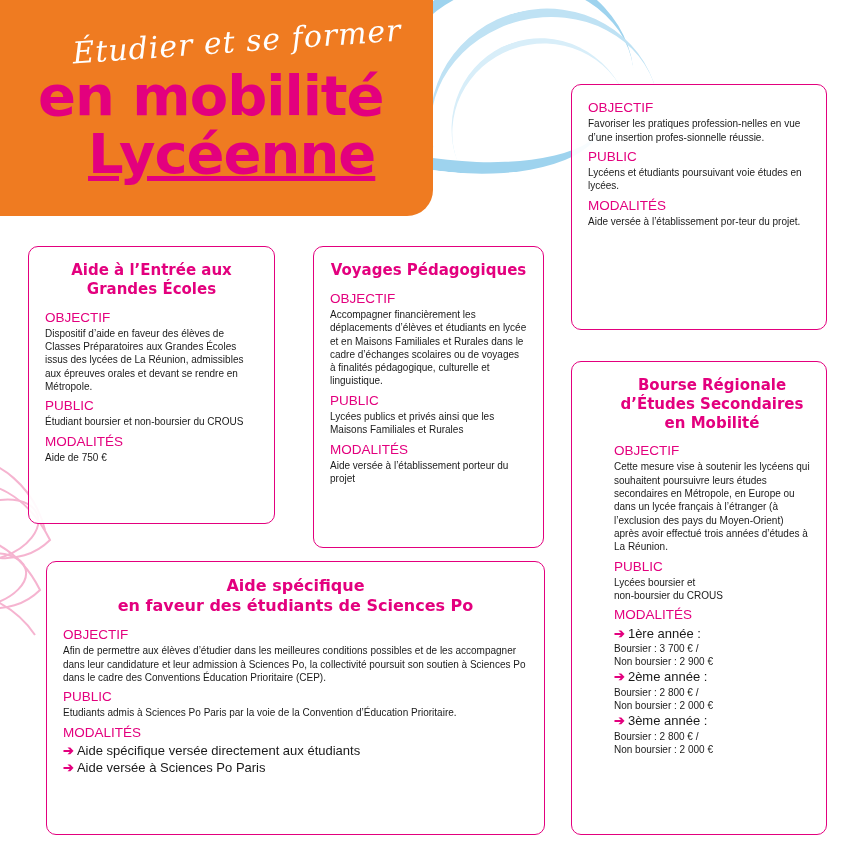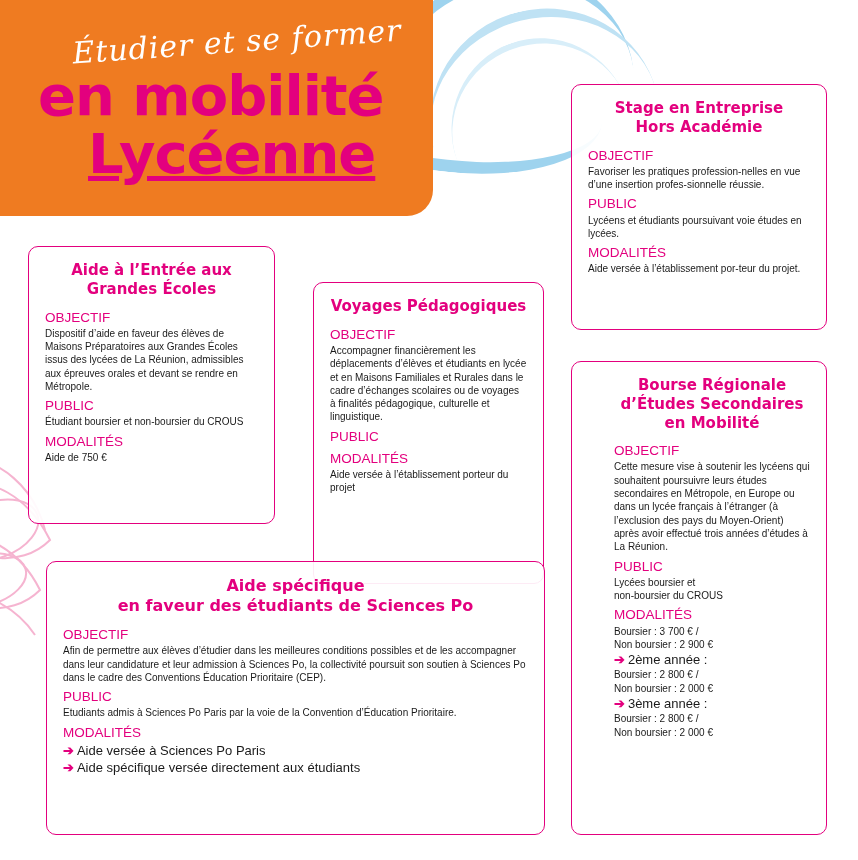--- a/index.html
+++ b/index.html
@@ -140,21 +140,21 @@
   }
   .bullet-line .arrow {
     color: #e3007e;
     font-weight: bold;
     margin-right: 3px;
   }
 
   
   #card-stage        { left: 571px; top: 84px;  width: 256px; height: 246px; }
   #card-grandes      { left: 28px;  top: 246px; width: 247px; height: 278px; }
-  #card-voyages      { left: 313px; top: 246px; width: 231px; height: 302px; margin-top: 36px; }
+  #card-voyages      { left: 313px; top: 246px; width: 231px; height: 302px; }
   #card-bourse       { left: 571px; top: 361px; width: 256px; height: 474px; padding-left: 42px; }
   #card-sciencespo   { left: 46px;  top: 561px; width: 499px; height: 274px; padding-left: 16px; }
 
   #card-stage .card-title { font-size: 15px; }
   #card-bourse .card-title { font-size: 15px; }
   #card-sciencespo .card-title { font-size: 16px; }
 </style>
 </head>
 <body>
 
@@ -174,61 +174,63 @@
   </g>
 </svg>
 
 <div class="header-block">
   <div class="header-script">Étudier et se former</div>
   <div class="header-line1">en mobilité</div>
   <div class="header-line2">Lycéenne</div>
 </div>
 
 <div class="card" id="card-stage">
-  <div class="card-title">Stage en Entreprise
-Hors Académie</div>
   <div class="section-label first">OBJECTIF</div>
   <div class="body-text">Favoriser les pratiques profession-nelles en vue d’une insertion profes-sionnelle réussie.</div>
   <div class="section-label">PUBLIC</div>
   <div class="body-text">Lycéens et étudiants poursuivant voie études en lycées.</div>
   <div class="section-label">MODALITÉS</div>
   <div class="body-text">Aide versée à l’établissement por-teur du projet.</div>
 </div>
 
 <div class="card" id="card-grandes">
   <div class="card-title">Aide à l’Entrée aux
 Grandes Écoles</div>
   <div class="section-label first">OBJECTIF</div>
-  <div class="body-text">Dispositif d’aide en faveur des élèves de Maisons Préparatoires aux Grandes Écoles issus des lycées de La Réunion, admissibles aux épreuves orales et devant se rendre en Métropole.</div>
+  <div class="body-text">Dispositif d’aide en faveur des élèves de Classes Préparatoires aux Grandes Écoles issus des lycées de La Réunion, admissibles aux épreuves orales et devant se rendre en Métropole.</div>
   <div class="section-label">PUBLIC</div>
   <div class="body-text">Étudiant boursier et non-boursier du CROUS</div>
   <div class="section-label">MODALITÉS</div>
   <div class="body-text">Aide de 750 €</div>
 </div>
 
 <div class="card" id="card-voyages">
   <div class="card-title">Voyages Pédagogiques</div>
   <div class="section-label first">OBJECTIF</div>
   <div class="body-text">Accompagner financièrement les déplacements d’élèves et étudiants en lycée et en Maisons Familiales et Rurales dans le cadre d’échanges scolaires ou de voyages à finalités pédagogique, culturelle et linguistique.</div>
   <div class="section-label">PUBLIC</div>
+  <div class="body-text">Lycées publics et privés ainsi que les Maisons Familiales et Rurales</div>
   <div class="section-label">MODALITÉS</div>
   <div class="body-text">Aide versée à l’établissement porteur du projet</div>
 </div>
 
 <div class="card" id="card-bourse">
   <div class="card-title">Bourse Régionale
 d’Études Secondaires
 en Mobilité</div>
   <div class="section-label first">OBJECTIF</div>
   <div class="body-text">Cette mesure vise à soutenir les lycéens qui souhaitent poursuivre leurs études secondaires en Métropole, en Europe ou dans un lycée français à l’étranger (à l’exclusion des pays du Moyen-Orient) après avoir effectué trois années d’études à La Réunion.</div>
   <div class="section-label">PUBLIC</div>
   <div class="body-text">Lycées boursier et
 non-boursier du CROUS</div>
   <div class="section-label">MODALITÉS</div>
 
+  <div class="bullet-line">
+    <span class="arrow">➔</span><span>1ère année :</span>
+  </div>
   <div class="body-text">Boursier : 3 700 € /
 Non boursier : 2 900 €</div>
 
   <div class="bullet-line">
     <span class="arrow">➔</span><span>2ème année :</span>
   </div>
   <div class="body-text">Boursier : 2 800 € /
 Non boursier : 2 000 €</div>
 
   <div class="bullet-line">
@@ -240,18 +242,18 @@
 
 <div class="card" id="card-sciencespo">
   <div class="card-title">Aide spécifique
 en faveur des étudiants de Sciences Po</div>
   <div class="section-label first">OBJECTIF</div>
   <div class="body-text">Afin de permettre aux élèves d’étudier dans les meilleures conditions possibles et de les accompagner dans leur candidature et leur admission à Sciences Po, la collectivité poursuit son soutien à Sciences Po dans le cadre des Conventions Éducation Prioritaire (CEP).</div>
   <div class="section-label">PUBLIC</div>
   <div class="body-text">Etudiants admis à Sciences Po Paris par la voie de la Convention d’Éducation Prioritaire.</div>
   <div class="section-label">MODALITÉS</div>
   <div class="bullet-line">
+    <span class="arrow">➔</span><span>Aide spécifique versée directement aux étudiants</span>
+  </div>
+  <div class="bullet-line">
     <span class="arrow">➔</span><span>Aide versée à Sciences Po Paris</span>
   </div>
-  <div class="bullet-line">
-    <span class="arrow">➔</span><span>Aide spécifique versée directement aux étudiants</span>
-  </div>
 </div>
 
 </body></html>

